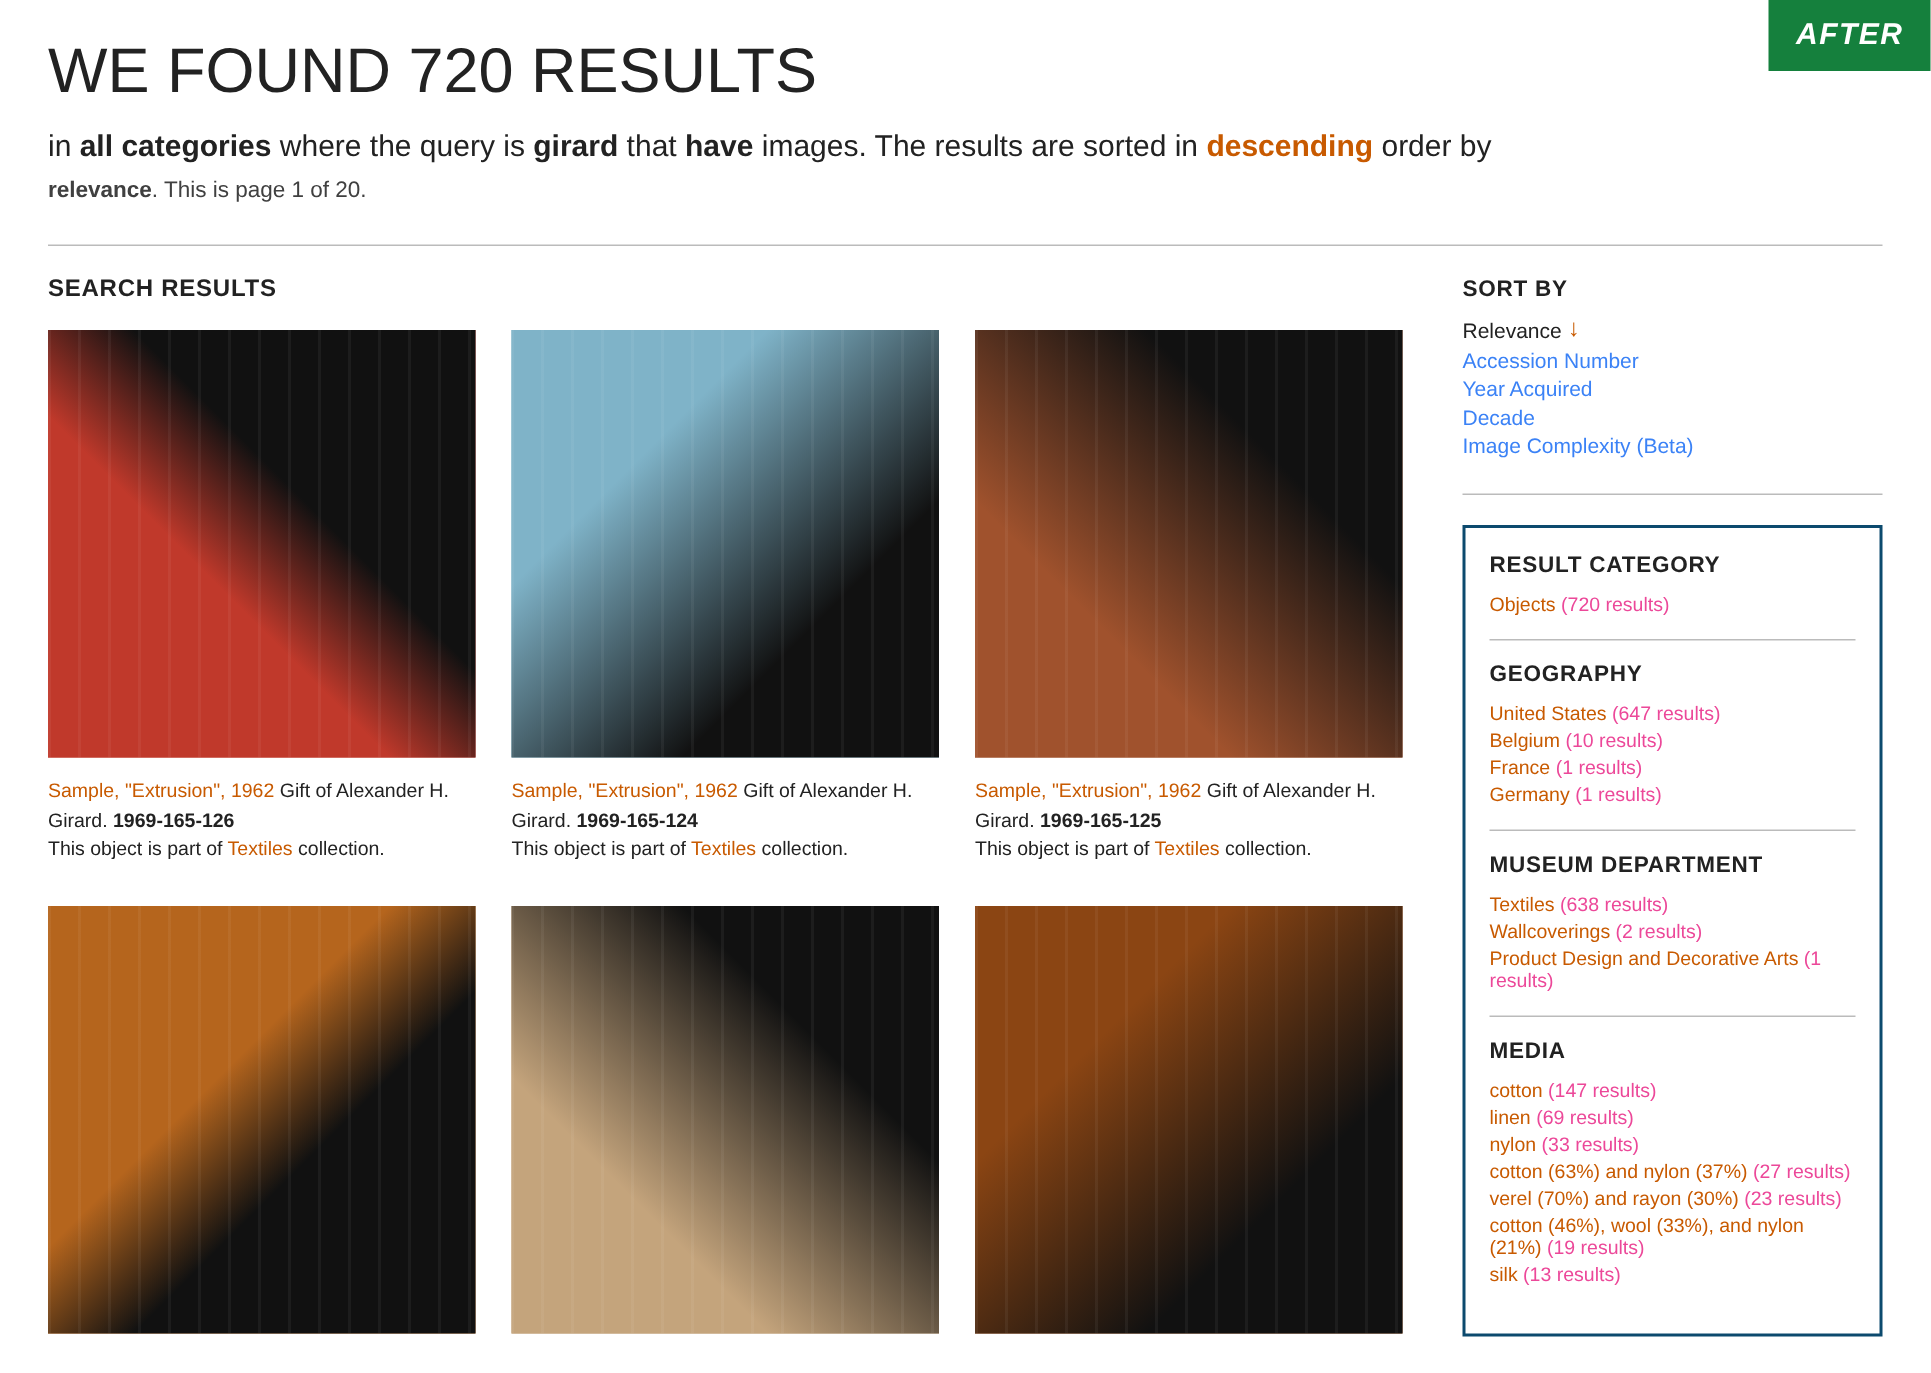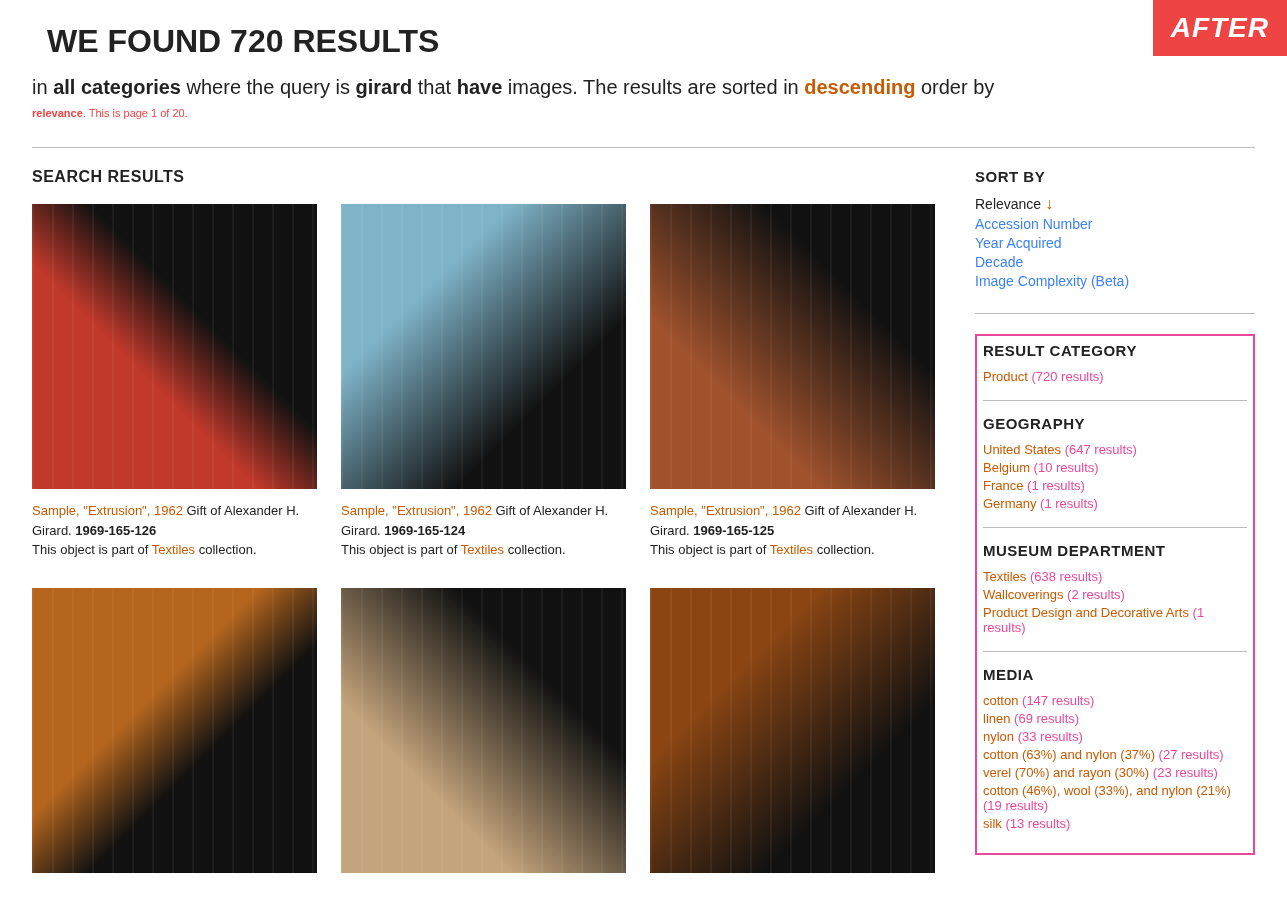--- a/index.html
+++ b/index.html
@@ -3,52 +3,51 @@
   <meta charset="utf-8">
   <style>
     * { box-sizing: border-box; margin: 0; padding: 0; }
     body { font-family: Arial, Helvetica, sans-serif; font-size: 14px; color: #222; background: #fff; }
 
     .page-wrapper { padding: 24px 32px; max-width: 1287px; }
 
     .header-logo {
       position: fixed;
       top: 0; right: 0;
-      background: #ef4444;
+      background: #15803d;
       color: #fff;
       font-weight: 900;
       font-style: italic;
-      font-size: 28px;
+      font-size: 20px;
       padding: 12px 18px;
       letter-spacing: 1px;
       z-index: 100;
     }
     .header-logo span { color: #fff; }
 
     h1.main-title {
-      font-size: 32px;
-      font-weight: 700;
+      font-size: 42px;
+      font-weight: 400;
       text-transform: uppercase;
       margin-bottom: 12px;
       line-height: 1.1;
-      margin-left: 15px;
     }
 
     .subtitle {
       font-size: 20px;
       color: #222;
       line-height: 1.6;
       margin-bottom: 4px;
     }
     .subtitle b { font-weight: 700; }
     .subtitle a, .subtitle .highlight { color: #c85a00; text-decoration: none; font-weight: 700; }
 
     .page-info {
-      font-size: 11px;
-      color: #ef4444;
+      font-size: 15px;
+      color: #404040;
       margin-bottom: 28px;
     }
     .page-info b { font-weight: 700; }
 
     .divider { border: none; border-top: 1px solid #bbb; margin: 16px 0 20px 0; }
 
     .content-layout {
       display: flex;
       gap: 40px;
       align-items: flex-start;
@@ -145,22 +144,22 @@
       letter-spacing: 0.5px;
     }
 
     .sort-list { list-style: none; }
     .sort-list li { margin-bottom: 3px; }
     .sort-list li a { color: #3b82f6; text-decoration: none; font-size: 14px; }
     .sort-list li.active { color: #222; font-size: 14px; display: flex; align-items: center; gap: 4px; }
     .sort-list li.active .arrow { color: #c85a00; font-size: 16px; }
 
     .filter-box {
-      border: 2px solid #ec4899;
-      padding: 6px;
+      border: 2px solid #0c4a6e;
+      padding: 16px;
       margin-bottom: 8px;
       margin-top: 20px;
     }
 
     .filter-section-title {
       font-size: 15px;
       font-weight: 900;
       text-transform: uppercase;
       margin-bottom: 10px;
       letter-spacing: 0.5px;
@@ -254,21 +253,21 @@
         </ul>
       </div>
 
       <hr class="sidebar-divider">
 
       <div class="filter-box">
 
         <div class="filter-section-title">RESULT CATEGORY</div>
         <ul class="filter-list">
           <li>
-            <a href="#">Product</a>
+            <a href="#">Objects</a>
             <span class="count"> (720 results)</span>
           </li>
         </ul>
 
         <hr class="sidebar-divider">
 
         <div class="filter-section-title">GEOGRAPHY</div>
         <ul class="filter-list">
           <li>
             <a href="#">United States</a>

